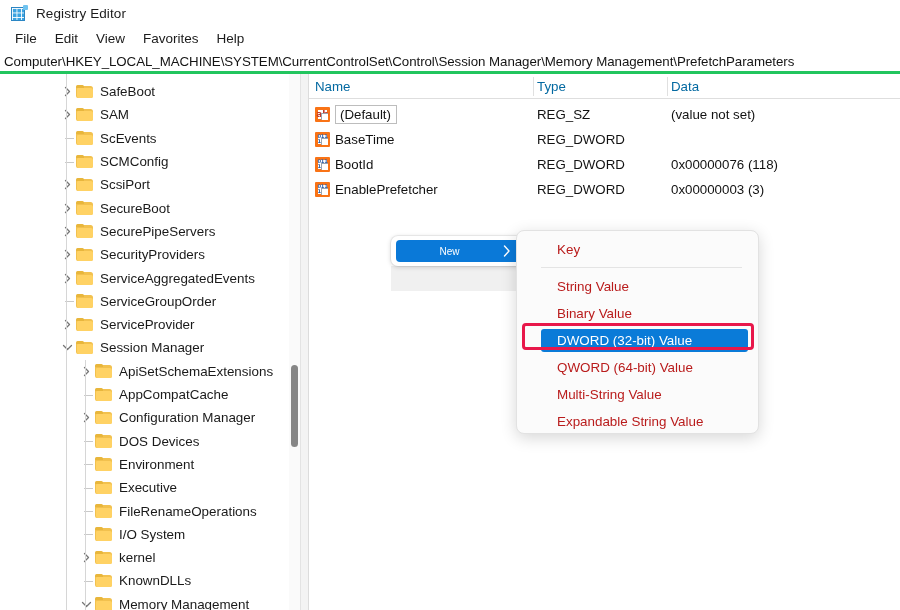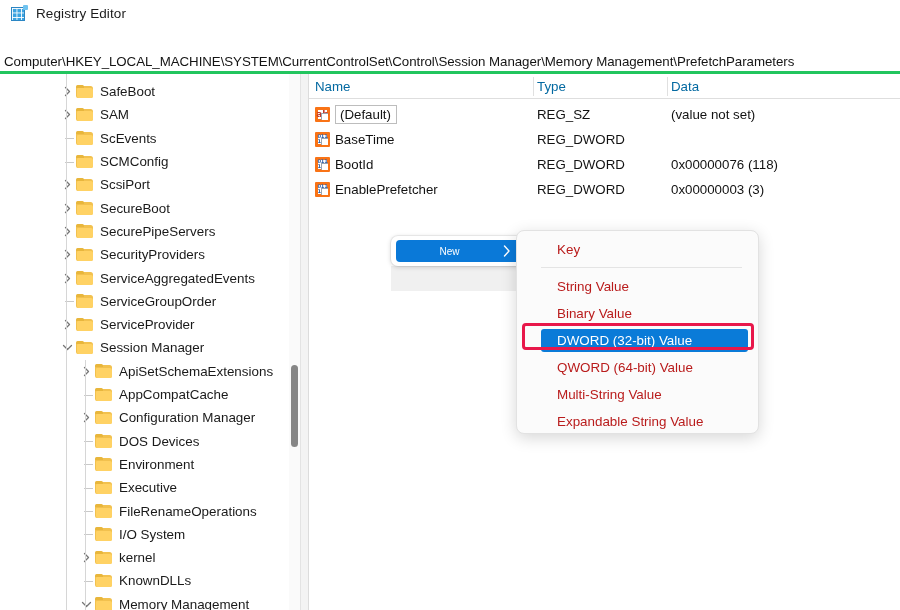--- a/index.html
+++ b/index.html
@@ -277,20 +277,27 @@
 <div id="app">
 
   <div class="titlebar">
     <div class="app-icon">
       <div class="grid"></div>
         <div class="nub"></div>
     </div>
     <div class="title-text">Registry Editor</div>
   </div>
 
+  <div class="menubar">
+    <div class="menu-item">File</div>
+    <div class="menu-item">Edit</div>
+    <div class="menu-item">View</div>
+    <div class="menu-item">Favorites</div>
+    <div class="menu-item">Help</div>
+  </div>
 
   <div class="addressbar">
     <div class="address-text">Computer\HKEY_LOCAL_MACHINE\SYSTEM\CurrentControlSet\Control\Session Manager\Memory Management\PrefetchParameters</div>
   </div>
 
   <div class="guide" style="left:13px"></div>
   <div class="guide" style="left:54px"></div>
   <div class="guide" style="left:72px"></div>
 
   <div class="tree-pane">

